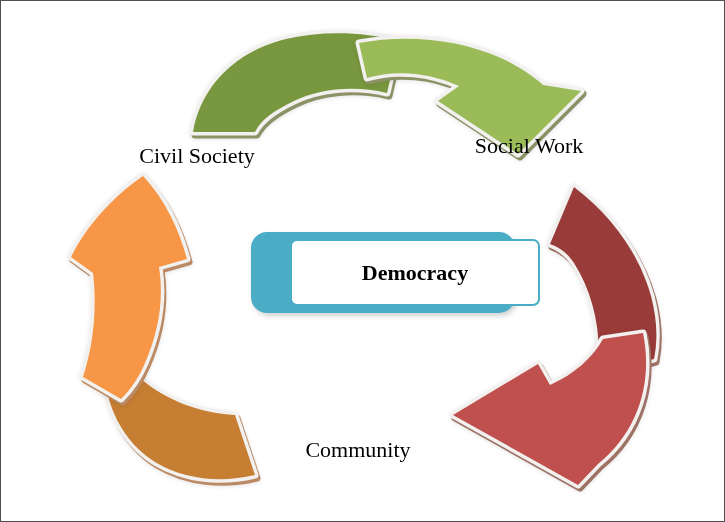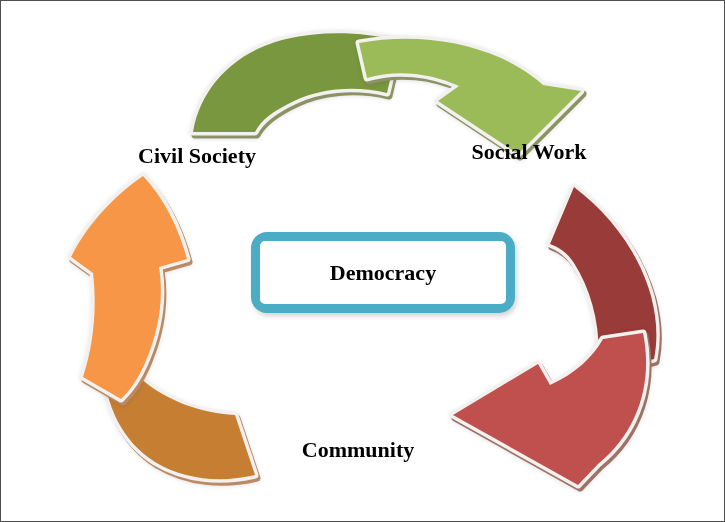--- a/index.html
+++ b/index.html
@@ -23,40 +23,41 @@
     stroke-linejoin: round;
     paint-order: stroke fill;
   }
   .shadow-green  { filter: drop-shadow(2px 3px 0 #8C9166) drop-shadow(0 1px 2px rgba(0,0,0,0.10)); }
   .shadow-red    { filter: drop-shadow(2px 3px 0 #9E7265) drop-shadow(0 1px 2px rgba(0,0,0,0.10)); }
   .shadow-orange { filter: drop-shadow(2px 3px 0 #BB8A64) drop-shadow(0 1px 2px rgba(0,0,0,0.10)); }
 
   .node-label {
     position: absolute;
     transform: translateX(-50%);
-    font-weight: bold;
+    font-weight: normal;
     font-size: 22px;
     color: #000000;
     white-space: nowrap;
   }
 
   .center-box {
     position: absolute;
     left: 250px; top: 231px;
     width: 264px; height: 81px;
     background: #4BACC6;
     border-radius: 16px;
     padding: 7px;
     box-shadow: 2px 3px 5px rgba(110,110,110,0.30);
   }
   .center-box-mid {
     width: 100%; height: 100%;
     background: #b91c1c;
     border-radius: 10px;
     padding: 0;
+    margin-left: 32px;
   }
   .center-box-inner {
     width: 100%; height: 100%;
     border: 2px solid #4BACC6;
     border-radius: 7px;
     background: #ffffff;
     display: flex; align-items: center; justify-content: center;
   }
   .center-label { font-weight: bold; font-size: 22px; color: #000000; }
 </style>
@@ -72,21 +73,21 @@
 
     <path class="arrow-path shadow-red" fill="#993B38" d="M 573 186 C 610 214 638 252 650 295 C 656 318 657 338 653 358 L 597 372 C 601 330 592 292 573 262 C 566 251 557 246 549 243 Z"></path>
     <path class="arrow-path shadow-red" fill="#C0504D" d="M 642 332 C 652 380 638 430 597 463 L 577 484 L 452 414 L 537 363 L 549 384 C 574 373 592 356 602 338 Z"></path>
 
     <path class="arrow-path shadow-orange" fill="#C67E33" d="M 102 362 C 104 405 122 441 154 461 C 184 479 220 482 254 474 L 234 414 C 198 412 165 399 140 378 Z"></path>
     <path class="arrow-path shadow-orange" fill="#F79646" d="M 142 175 C 163 197 178 228 186 258 L 158 266 C 163 298 158 330 144 362 C 138 376 130 388 120 398 L 82 376 C 93 342 96 306 92 272 L 70 256 C 85 226 110 197 142 175 Z"></path>
   </svg>
 
   <div class="node-label" style="left:196px; top:142px">Civil Society</div>
 
-  <div class="node-label" style="left:528px; top:138px">Social Work</div>
+  <div class="node-label" style="left:528px; top:132px">Social Work</div>
 
   <div class="node-label" style="left:357px; top:436px">Community</div>
 
   <div class="center-box">
     <div class="center-box-mid">
       <div class="center-box-inner">
         <span class="center-label">Democracy</span>
       </div>
     </div>
   </div>

